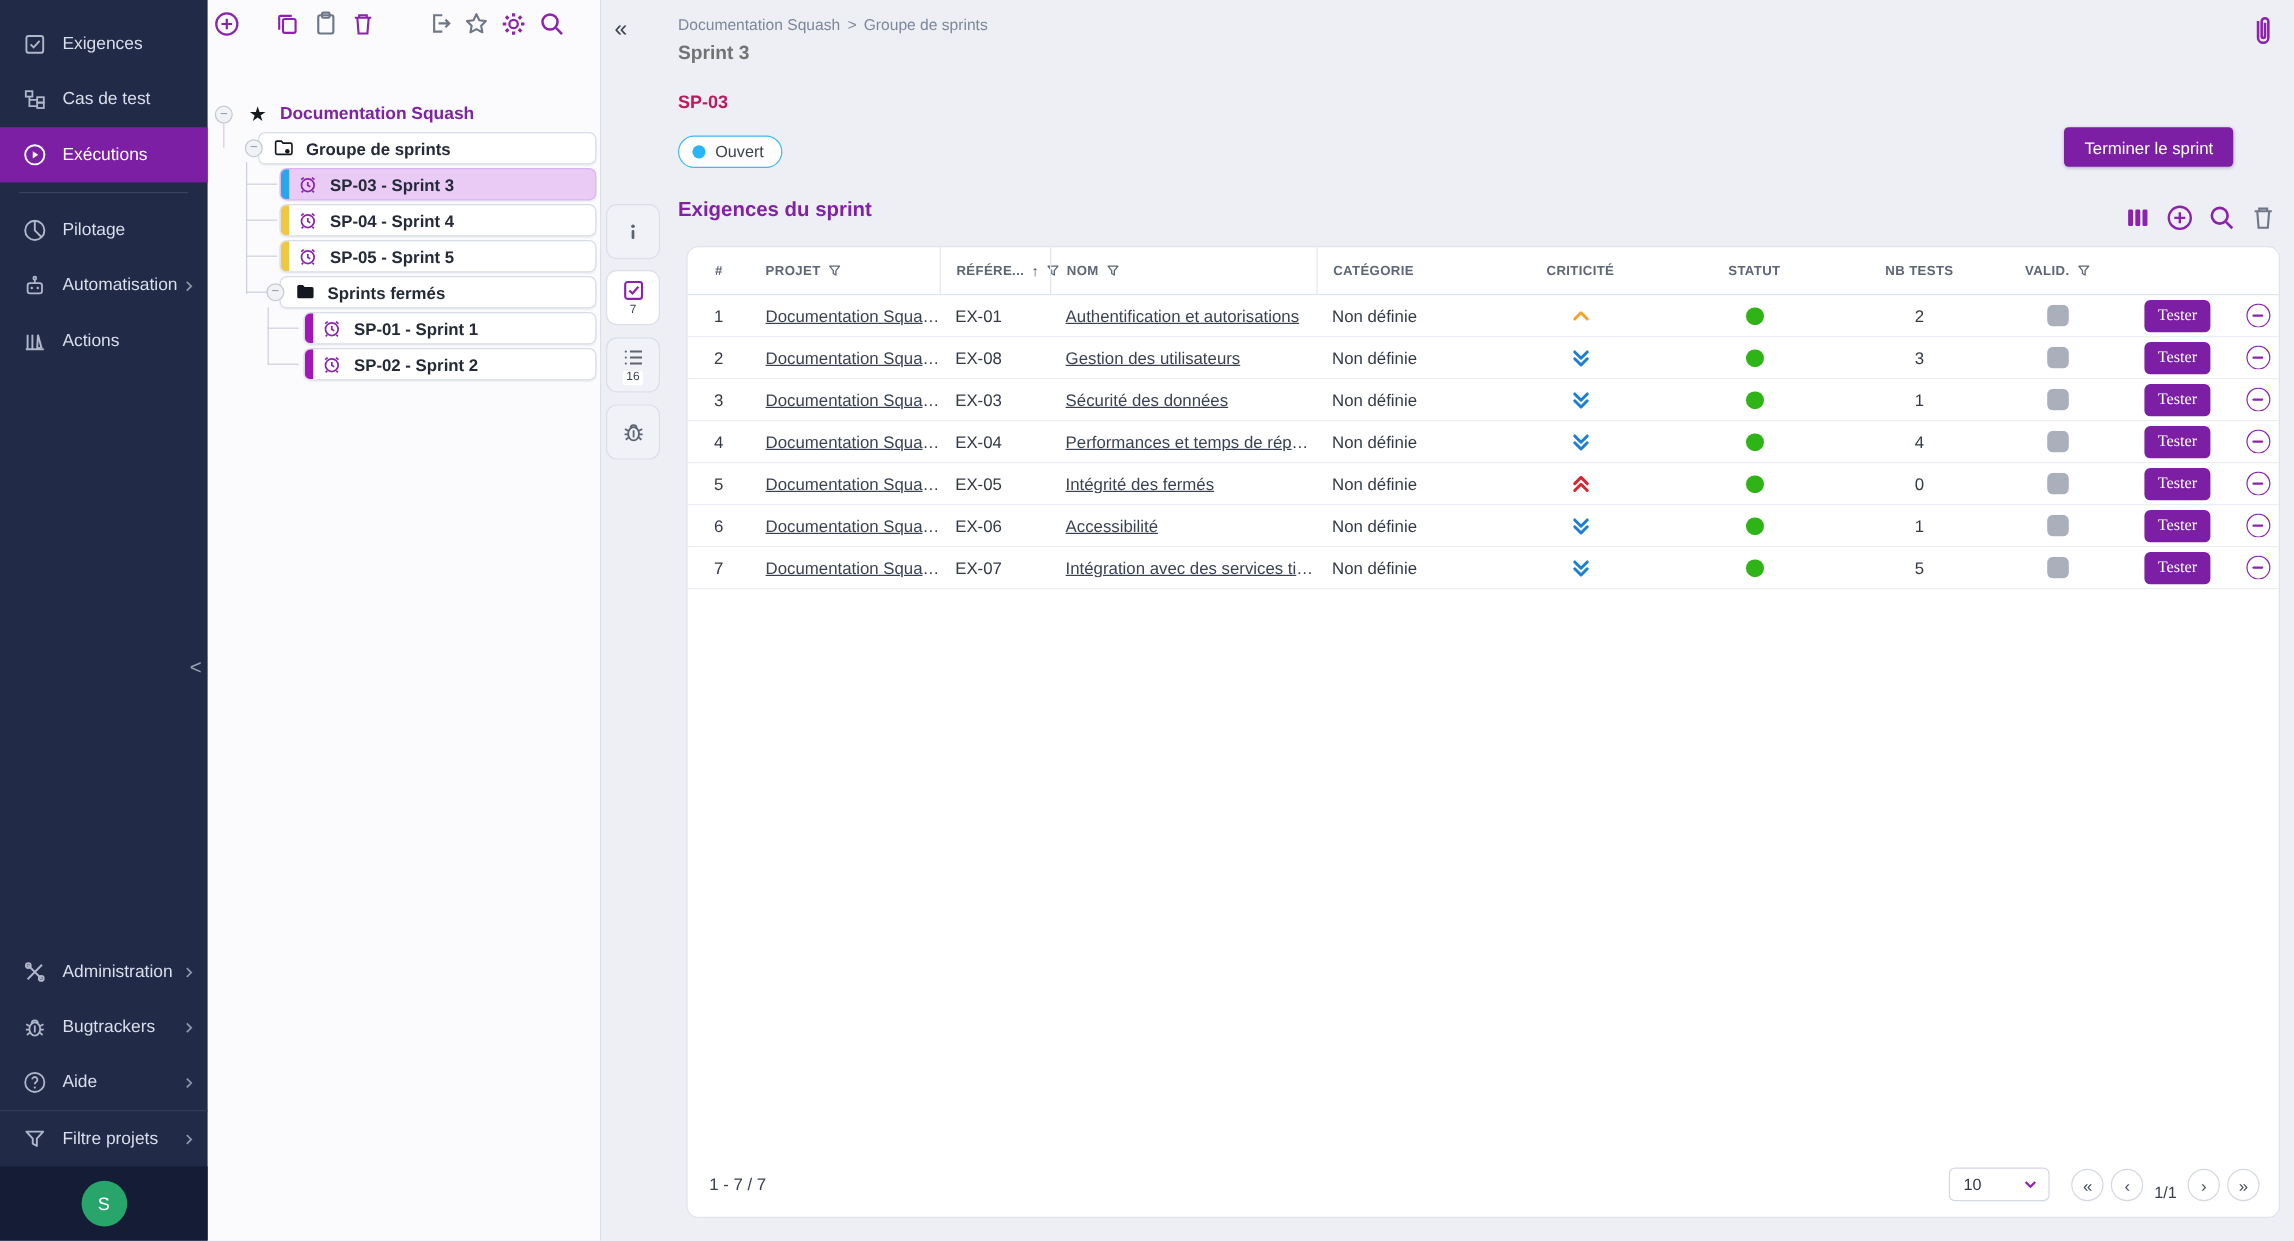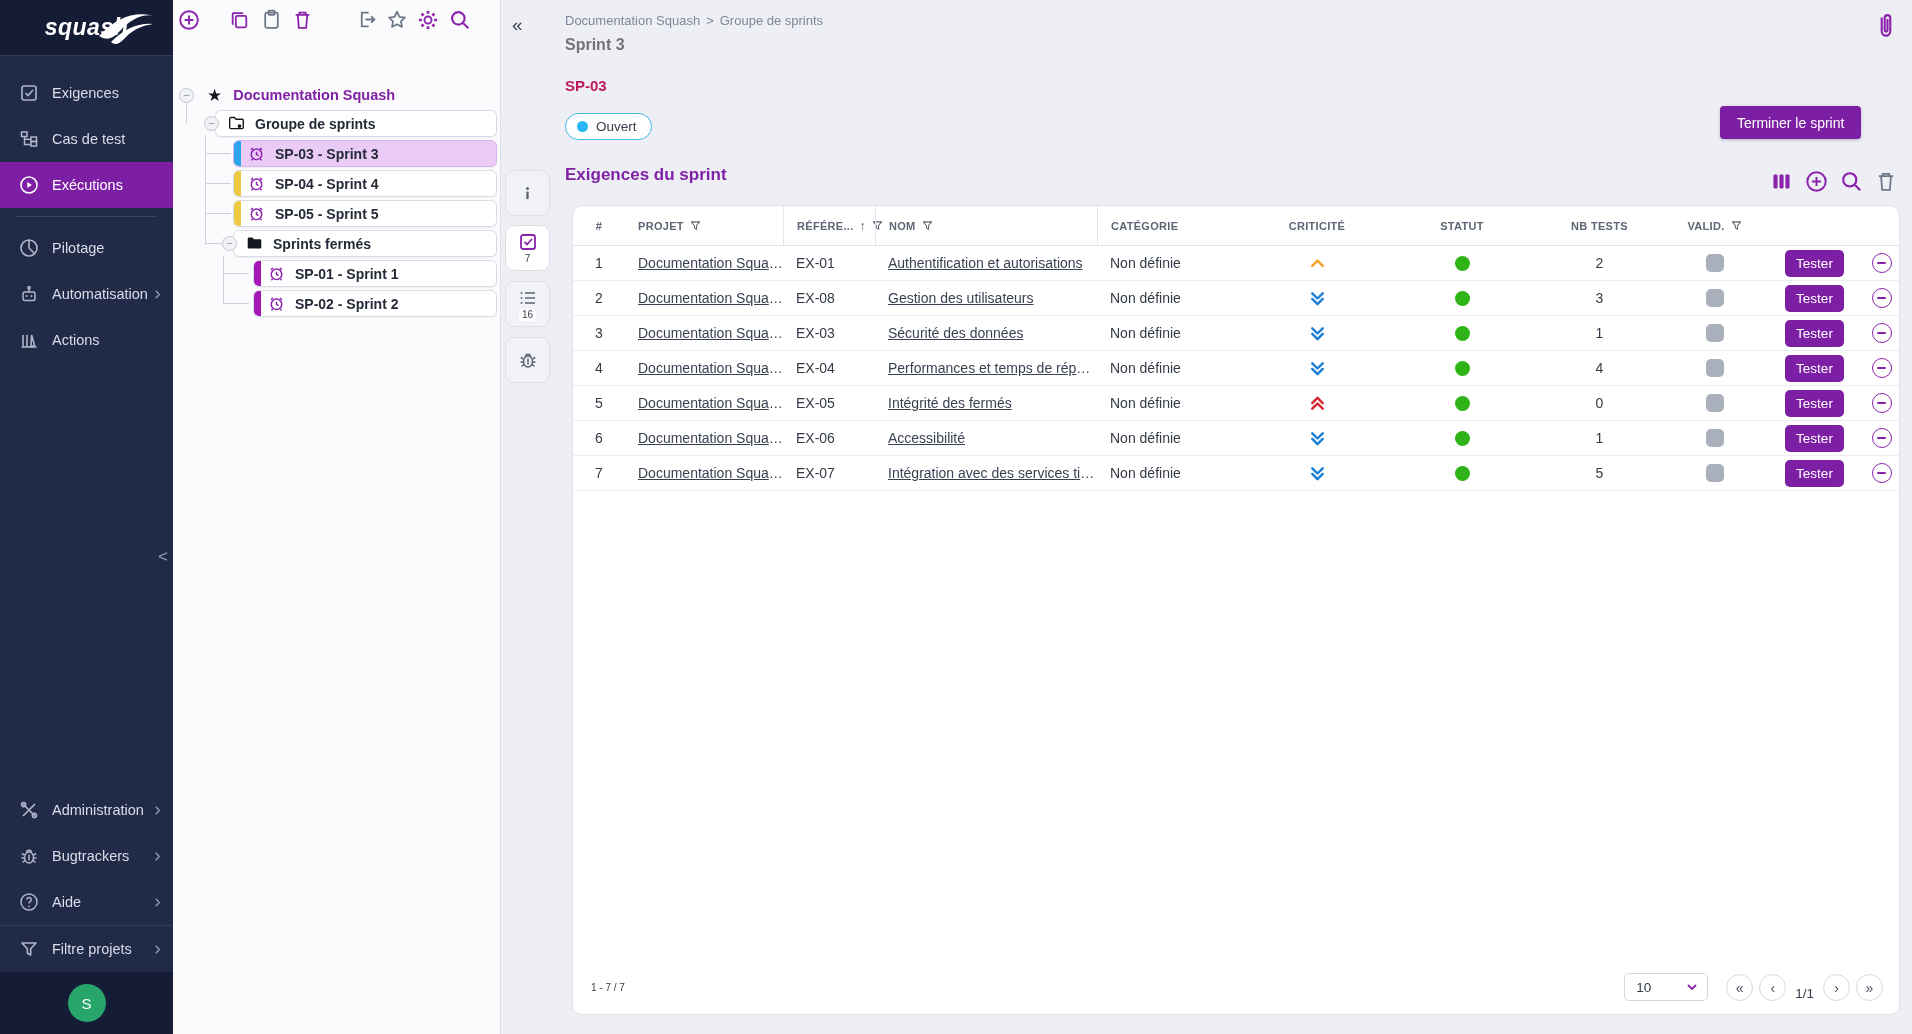--- a/index.html
+++ b/index.html
@@ -68,42 +68,35 @@
   .th.sep{border-left:1px solid #e3e6ed}
   .th .funnel{color:#5d6675}
   .th .sort{font-size:12px;color:#434b59}
   .trow{height:35px;border-bottom:1px solid #eceef3}
   .cell{padding-left:13px;white-space:nowrap;overflow:hidden;text-overflow:ellipsis}
   .cell.center{display:flex;justify-content:center;padding:0}
   .cell.num{text-align:center;padding:0}
   .link{color:#3a4252;text-decoration:underline;cursor:pointer}
   .dot-statut{width:15px;height:15px;border-radius:50%}
   .valid-sq{width:18px;height:18px;border-radius:5px}
-  .tester-btn{height:27px;padding:0 11px;background:#7d1fa5;color:#fff;border:none;border-radius:5px;font-size:13.5px;font-family:Liberation Sans, sans-serif;cursor:pointer}
+  .tester-btn{height:27px;padding:0 11px;background:#7d1fa5;color:#fff;border:none;border-radius:5px;font-size:13.5px;font-family:Liberation Serif, serif;cursor:pointer}
   .remove-ic{width:20px;height:20px;border:1.6px solid #8b23ad;border-radius:50%;display:flex;align-items:center;justify-content:center;cursor:pointer}
   .remove-ic::before{content:"";width:9px;height:1.8px;background:#8b23ad;border-radius:1px}
   .tspacer{flex:1}
   .tfoot{height:54px;flex:0 0 auto;display:flex;align-items:center;justify-content:space-between;padding:0 16px 0 18px}
-  .range-label{font-size:10px;color:#39404e}
+  .range-label{font-size:14px;color:#39404e}
   .pager{display:flex;align-items:flex-end;gap:6px}
   .page-size{width:84px;height:28px;border:1px solid #d4d8e0;border-radius:5px;background:#fff;display:flex;align-items:center;justify-content:space-between;padding:0 9px 0 11px;font-size:13.5px;color:#333a46;cursor:pointer;margin-right:12px}
   .pg-btn{width:27px;height:27px;border-radius:50%;border:1px solid #d4d8e0;background:#fff;color:#464e5e;font-size:14px;display:flex;align-items:center;justify-content:center;cursor:pointer;font-family:inherit}
   .pg-ind{font-size:13.5px;color:#39404e;margin:0 3px}
 </style>
 </head>
 <body>
 
 <aside class="sidebar">
-  <div class="logo-area">
-    <svg class="logo-swoosh" width="60" height="44" viewBox="0 0 60 44">
-        <path d="M2 30 Q28 2 58 10 Q40 6 22 26 Q12 37 2 30 Z" fill="#fff"></path>
-        <path d="M14 36 Q34 16 56 18 Q38 20 26 34 Q19 41 14 36 Z" fill="#fff"></path>
-      </svg>
-    <span class="logo-text">squash</span>
-  </div>
   <nav id="nav-top">
       <div class="nav-item" style="margin-top: 14px;">
     <span class="nav-ic">
           <svg viewBox="0 0 20 20" width="20" height="20" fill="none" stroke="currentColor" stroke-width="1.6">
             <rect x="3" y="3" width="14" height="14" rx="2"></rect>
             <path d="M6.5 10l2.5 2.5L14 7"></path>
           </svg>
         </span>
     <span class="nav-label">Exigences</span>
   </div>

